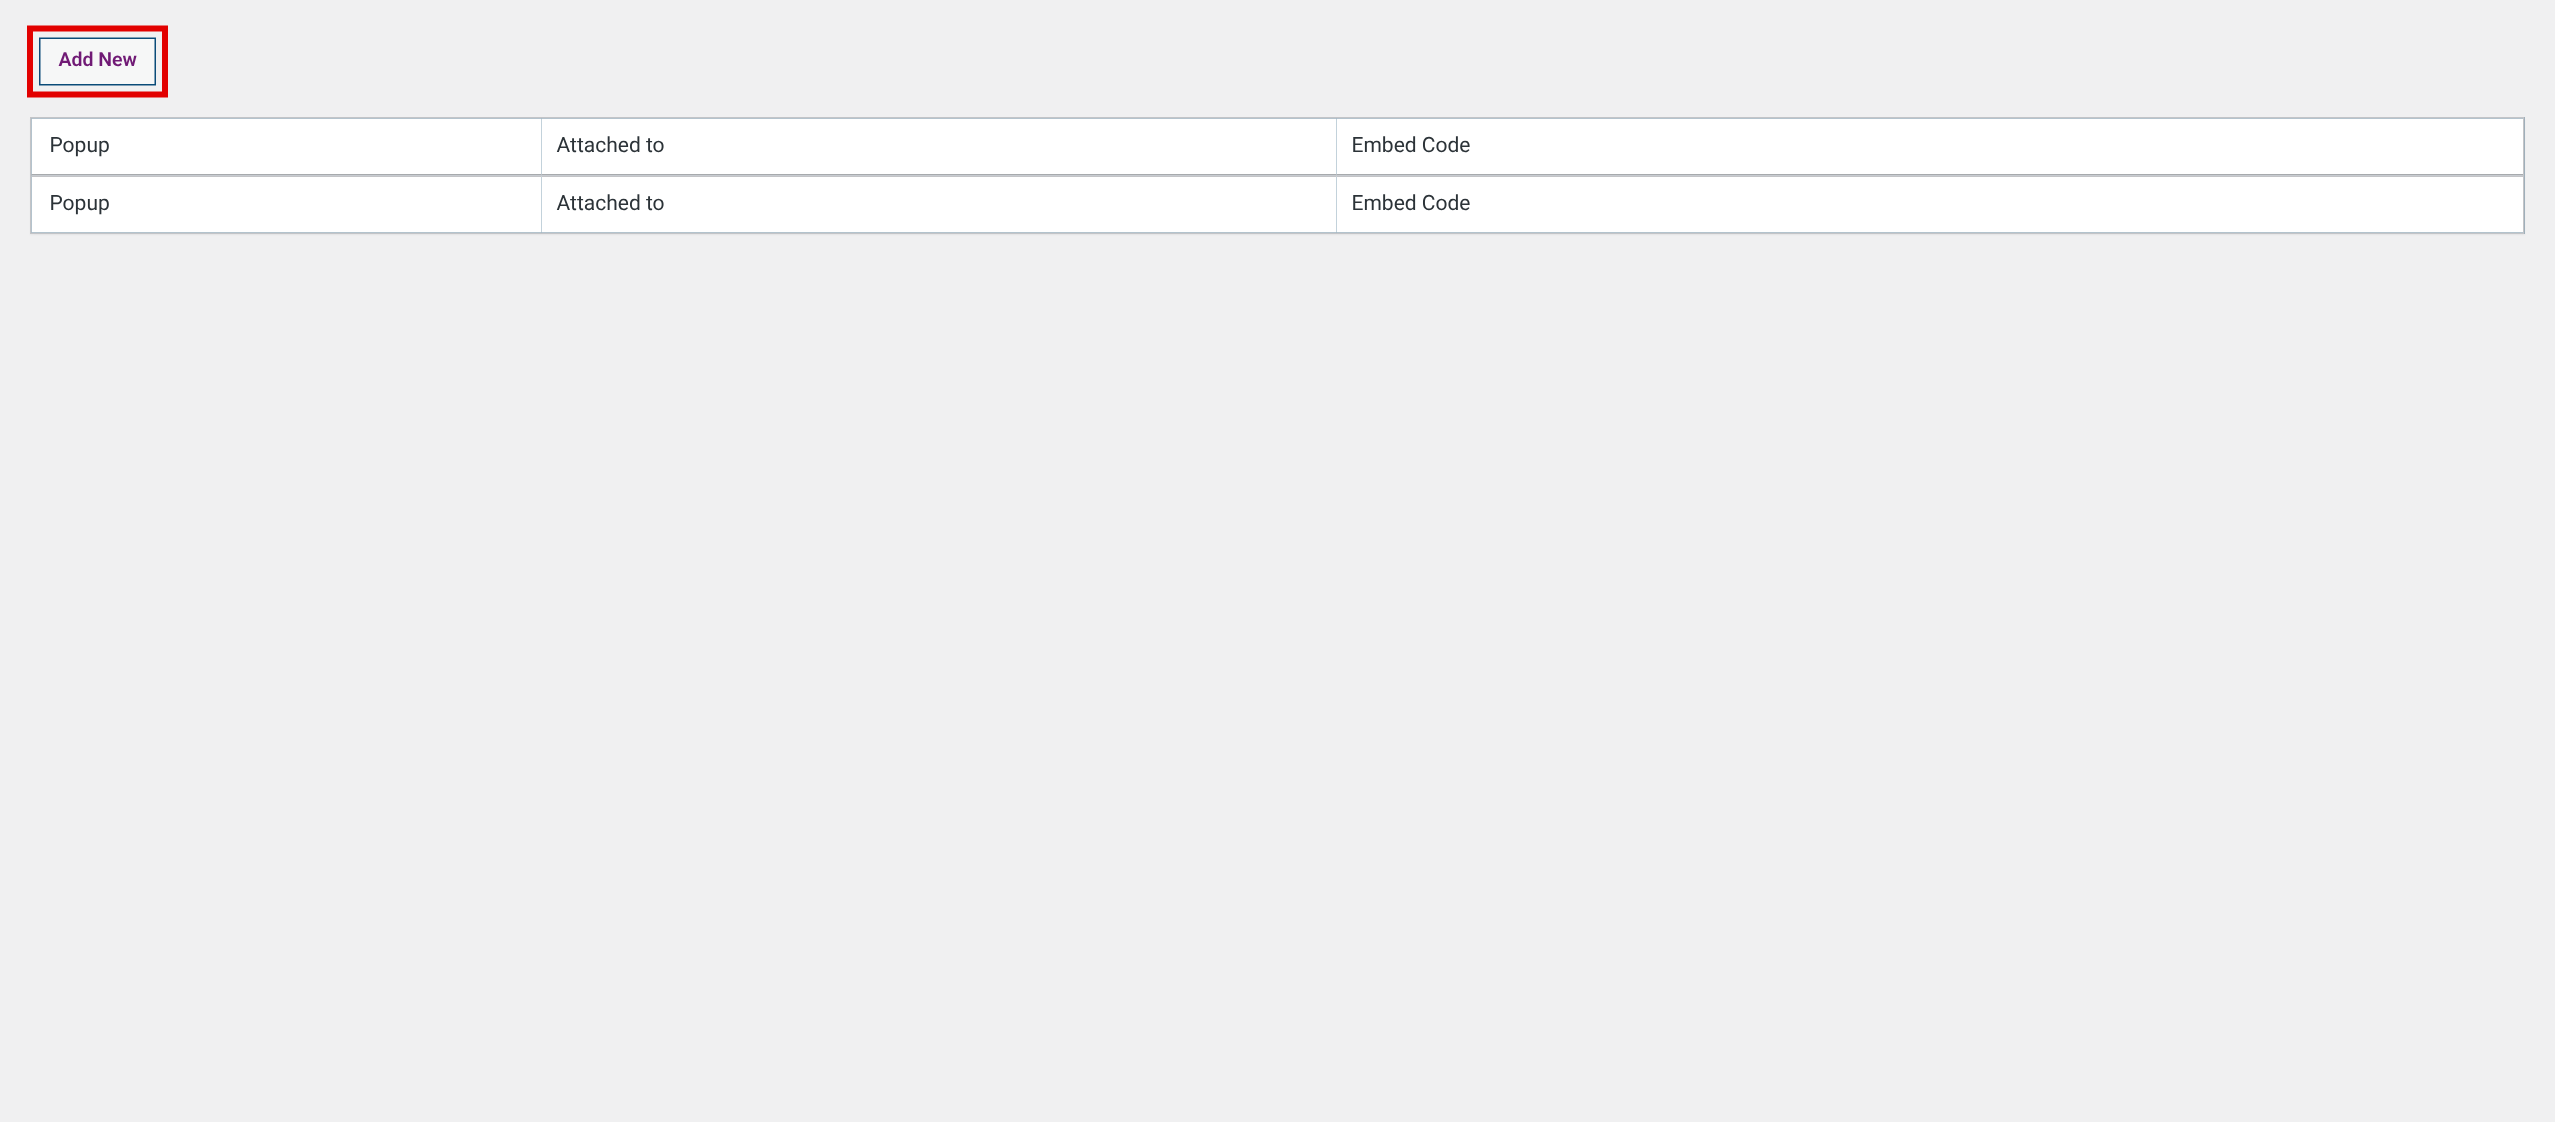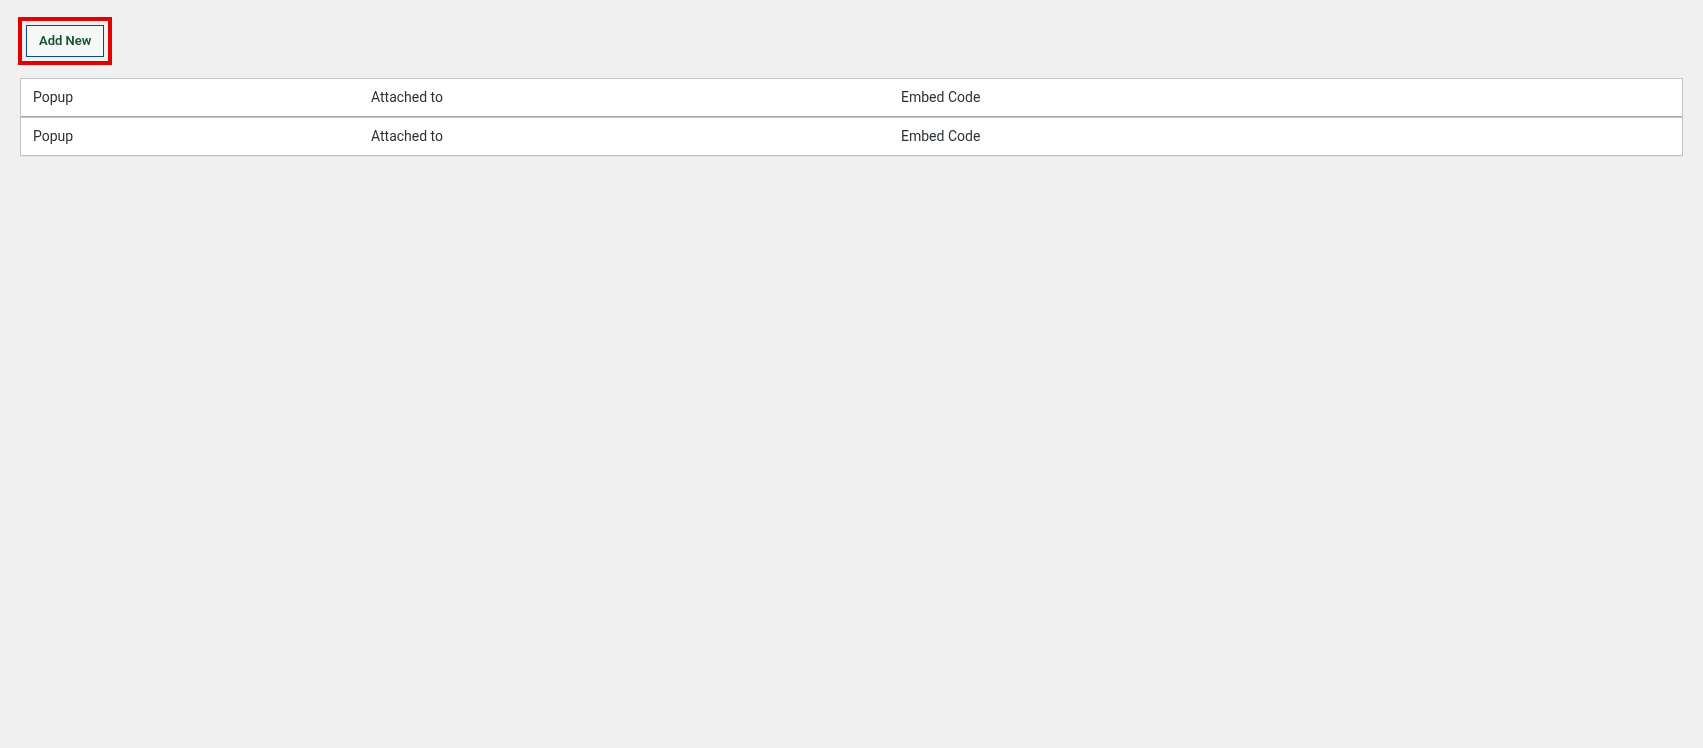--- a/index.html
+++ b/index.html
@@ -39,21 +39,21 @@
       justify-content: center;
       padding: 4px;
       margin-left: -2px;
       position: relative;
       top: -1px;
     }
     .add-new-btn {
       display: inline-block;
       background: #f6f7f7;
       border: 1px solid #0a4b78;
-      color: #14532d;
+      color: #701a75;
       font-size: 13px;
       font-weight: 600;
       padding: 5px 12px;
       cursor: pointer;
       line-height: 1.5;
       text-decoration: none;
     }
     .list-table {
       width: 100%;
       border: 1px solid #c3c4c7;

